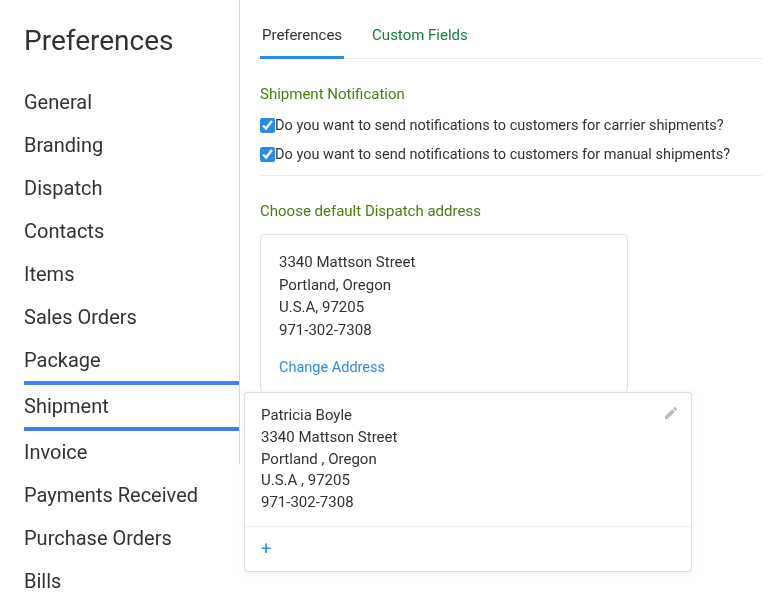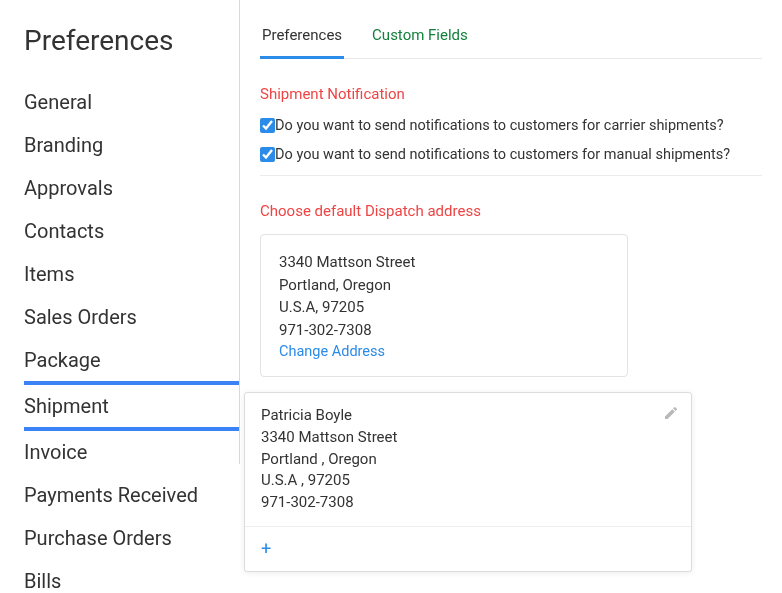--- a/index.html
+++ b/index.html
@@ -60,21 +60,21 @@
     border-bottom: 3px solid transparent;
     margin-bottom: -1px;
   }
   .tab.active {
     color: #333;
     border-bottom-color: #2b8be8;
   }
   .tab.link { color: #15803d; }
   .section-title {
     font-size: 15px;
-    color: #ef4444;
+    color: #4d7c0f;
     margin: 26px 0 14px 0;
   }
   .check-row {
     display: flex;
     align-items: center;
     margin-bottom: 12px;
     font-size: 14.5px;
     color: #333;
   }
   .check-row input {
@@ -87,21 +87,21 @@
   .address-card {
     border: 1px solid #e3e3e3;
     border-radius: 4px;
     padding: 16px 18px;
     margin-top: 14px;
     width: 368px;
   }
   .address-card .line { font-size: 15px; line-height: 1.5; color: #333; }
   .change-link {
     display: inline-block;
-    margin-top: 2px;
+    margin-top: 18px;
     color: #2b8be8;
     font-size: 14.5px;
     cursor: pointer;
   }
   .dropdown {
     position: absolute;
     left: 4px;
     top: 392px;
     width: 448px;
     background: #fff;
@@ -139,21 +139,21 @@
 </style>
 </head>
 <body>
 
 <div class="container">
   <aside class="sidebar">
     <h1>Preferences</h1>
     <div class="sidebar-items">
       <div class="sidebar-item"><span>General</span></div>
       <div class="sidebar-item"><span>Branding</span></div>
-      <div class="sidebar-item"><span>Approvals</span></div>
+      <div class="sidebar-item"><span>Dispatch</span></div>
       <div class="sidebar-item"><span>Contacts</span></div>
       <div class="sidebar-item"><span>Items</span></div>
       <div class="sidebar-item"><span>Sales Orders</span></div>
       <div class="sidebar-item div-bottom"><span>Package</span></div>
       <div class="sidebar-item div-bottom"><span>Shipment</span></div>
       <div class="sidebar-item"><span>Invoice</span></div>
       <div class="sidebar-item"><span>Payments Received</span></div>
       <div class="sidebar-item"><span>Purchase Orders</span></div>
       <div class="sidebar-item"><span>Bills</span></div>
       <div class="sidebar-item"><span>Payments Made</span></div>

